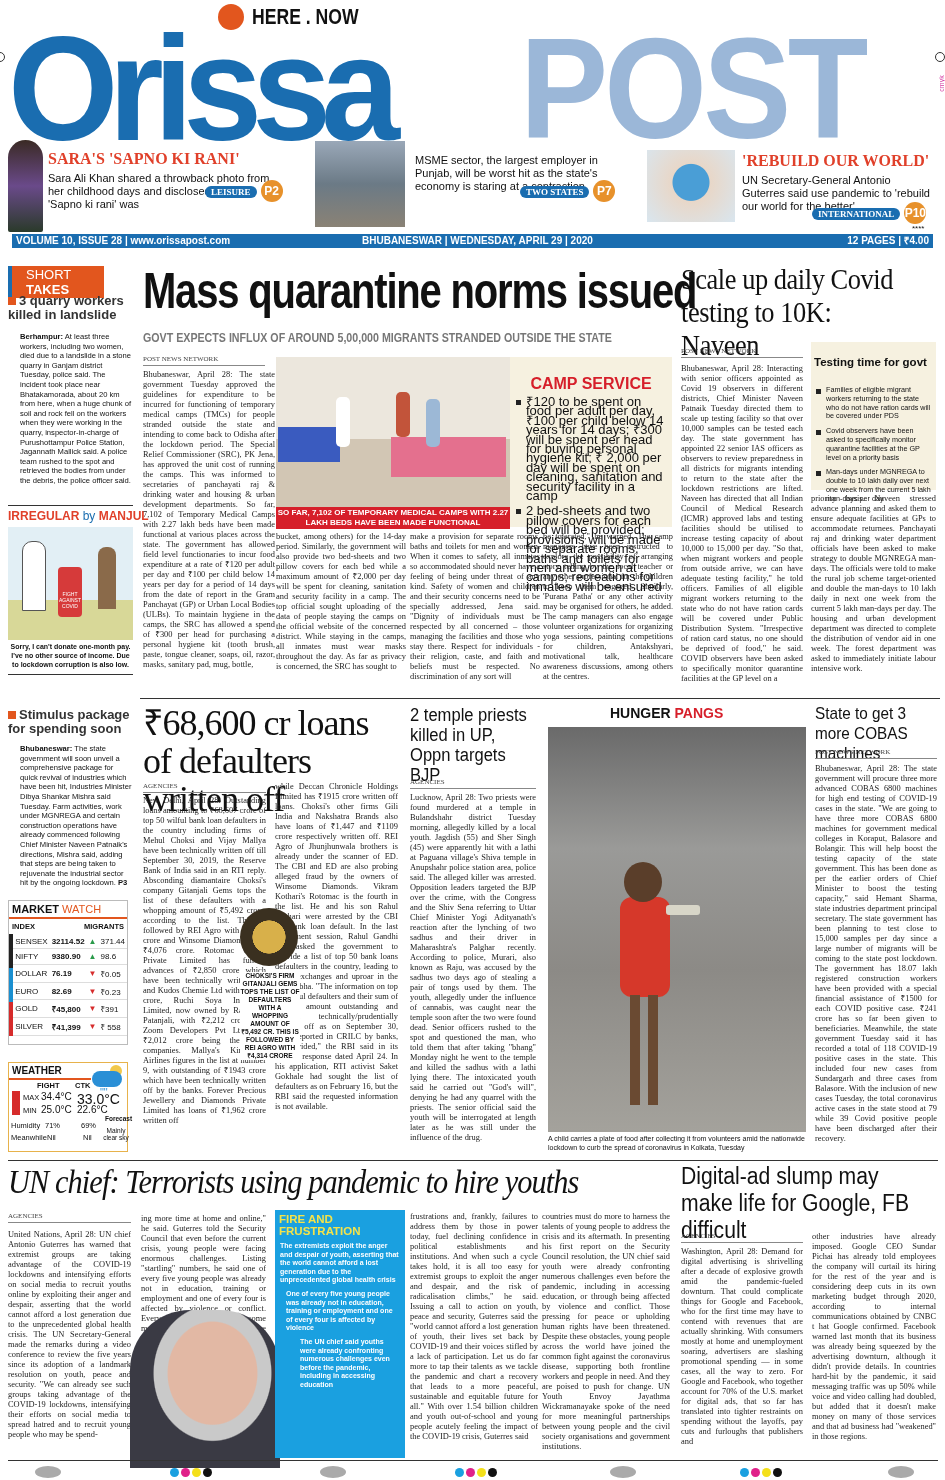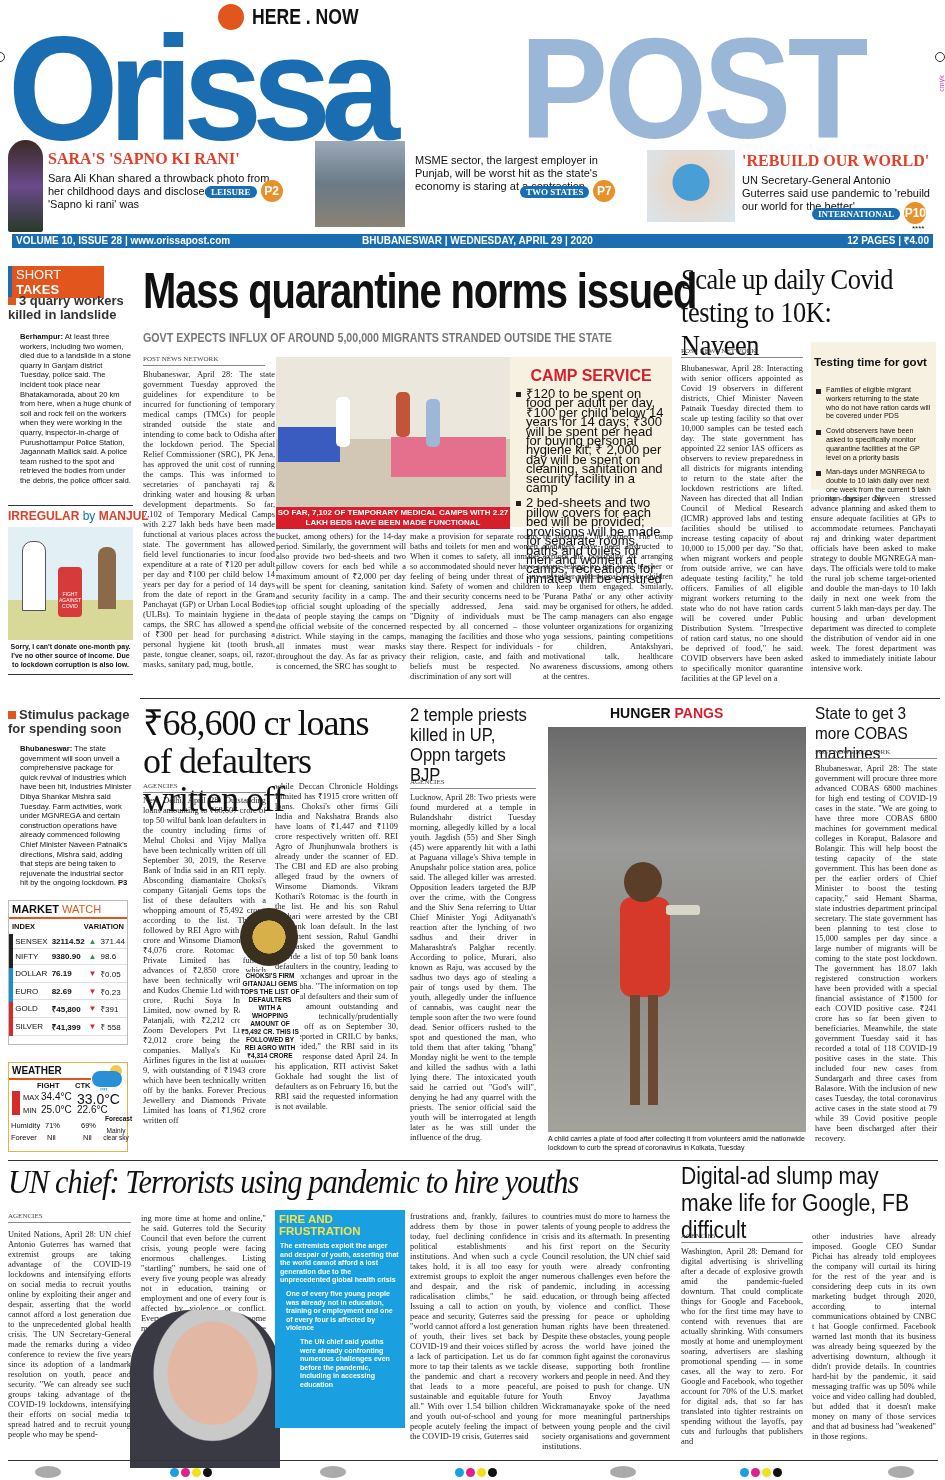--- a/index.html
+++ b/index.html
@@ -63,42 +63,42 @@
 </div>
 <div class="abs" style="left:812px;top:202px"><span class="tag">INTERNATIONAL</span> <span class="pg">P10</span></div>
 <div class="abs sans" style="left:912px;top:224px;font-size:8px">****</div>
 
 <div class="abs bar">
   <span style="position:absolute;left:4px">VOLUME 10, ISSUE 28 | www.orissapost.com</span>
   <span style="position:absolute;left:350px">BHUBANESWAR | WEDNESDAY, APRIL 29 | 2020</span>
   <span style="position:absolute;right:4px">12 PAGES | ₹4.00</span>
 </div>
 
-<div class="abs sans" style="left:8px;top:266px;background:#e2561e;color:#fff;font-size:13px;padding:1px 4px;width:96px;border-left:4px solid #1a6db0"><span>SHORT </span><b>TAKES</b></div>
+<div class="abs sans" style="left:8px;top:266px;background:#e2561e;color:#fff;font-size:13px;padding:1px 14px;width:96px;border-left:4px solid #1a6db0"><span>SHORT </span><b>TAKES</b></div>
 <div class="abs short-head" style="left:8px;top:294px;width:125px"><span class="sq"></span><span>3 quarry workers killed in landslide</span></div>
 <div class="abs sidebox" style="left:20px;top:332px;width:112px;font-size:7.6px;line-height:9.6px"><b>Berhampur:</b><span> At least three workers, including two women, died due to a landslide in a stone quarry in Ganjam district Tuesday, police said. The incident took place near Bhatakamorada, about 20 km from here, when a huge chunk of soil and rock fell on the workers when they were working in the quarry, inspector-in-charge of Purushottampur Police Station, Jagannath Mallick said. A police team rushed to the spot and retrieved the bodies from under the debris, the police officer said.</span></div>
 
 <div class="abs hline" style="left:8px;top:505px;width:125px"></div>
 <div class="abs sans" style="left:8px;top:509px;font-size:12px;font-weight:bold;color:#e0402a"><span>IRREGULAR </span><span style="color:#1a6db0;font-weight:normal">by </span><span>MANJUL</span></div>
 <div class="abs" style="left:8px;top:527px;width:125px;height:113px;background:linear-gradient(180deg,#e2eff5 0 65%,#d8d898 65%)">
   <div style="position:absolute;left:50px;top:40px;width:24px;height:50px;background:#d63a3a;border-radius:4px;color:#fff;font-size:5px;text-align:center;padding-top:24px;font-family:'Liberation Sans',sans-serif">FIGHT AGAINST COVID</div>
   <div style="position:absolute;left:14px;top:14px;width:24px;height:70px;background:#fff;border:1px solid #555;border-radius:10px 10px 0 0"></div>
   <div style="position:absolute;left:90px;top:20px;width:18px;height:62px;background:#8a6a4a;border-radius:8px 8px 0 0"></div>
 </div>
 <div class="abs sans" style="left:8px;top:642px;width:125px;font-size:7px;line-height:9px;font-weight:bold;text-align:center">Sorry, I can't donate one-month pay. I've no other source of income. Due to lockdown corruption is also low.</div>
 <div class="abs hline" style="left:8px;top:674px;width:125px"></div>
 
 <div class="abs short-head" style="left:8px;top:708px;width:125px"><span class="sq"></span><span>Stimulus package for spending soon</span></div>
 <div class="abs sidebox" style="left:20px;top:744px;width:112px;font-size:7.6px;line-height:9.6px"><b>Bhubaneswar:</b><span> The state government will soon unveil a comprehensive package for quick revival of industries which have been hit, Industries Minister Dibya Shankar Mishra said Tuesday. Farm activities, work under MGNREGA and certain construction operations have already commenced following Chief Minister Naveen Patnaik's directions, Mishra said, adding that steps are being taken to rejuvenate the industrial sector hit by the ongoing lockdown.</span> <b>P3</b></div>
 
 <div class="abs" style="left:8px;top:900px;width:120px;height:145px;border:1px solid #bbb">
   <div class="sans" style="font-size:11px;font-weight:bold;padding:2px 3px;border-bottom:2px solid #e2561e"><span>MARKET </span><span style="color:#e2561e;font-weight:normal">WATCH</span></div>
   <div class="sans" style="display:flex;justify-content:space-between;font-size:7.5px;font-weight:bold;padding:3px 3px">
       <span>INDEX</span>
-      <span>VARIATION</span>
+      <span>MIGRANTS</span>
     </div>
   <div style="display:flex">
     <div style="width:10px">
       <div style="height:34px;background:#222"></div>
       <div style="height:34px;background:#1a8fd0"></div>
       <div style="height:34px;background:#d62b2b"></div>
     </div>
     <table class="mkt" style="width:108px">
       <tbody>
           <tr>
@@ -155,42 +155,42 @@
   <div style="position:absolute;left:14px;top:30px">MAX</div>
   <div style="position:absolute;left:32px;top:28px;font-size:10px">34.4°C</div>
   <div style="position:absolute;left:68px;top:28px;font-size:14px">33.0°C</div>
   <div style="position:absolute;left:14px;top:43px">MIN</div>
   <div style="position:absolute;left:32px;top:41px;font-size:10px">25.0°C</div>
   <div style="position:absolute;left:68px;top:41px;font-size:10px">22.6°C</div>
   <div style="position:absolute;left:96px;top:52px;font-weight:bold;font-size:6.5px">Forecast</div>
   <div style="position:absolute;left:2px;top:58px">Humidity</div>
   <div style="position:absolute;left:36px;top:58px">71%</div>
   <div style="position:absolute;left:72px;top:58px">69%</div>
-  <div style="position:absolute;left:2px;top:70px">Forever</div>
+  <div style="position:absolute;left:2px;top:70px">Meanwhile</div>
   <div style="position:absolute;left:38px;top:70px">Nil</div>
   <div style="position:absolute;left:74px;top:70px">Nil</div>
   <div style="position:absolute;left:94px;top:64px;width:26px;font-size:6.5px;line-height:7px;text-align:center">Mainly clear sky</div>
 </div>
 
 <div class="abs cond" style="left:143px;top:262px;font-size:50px;font-weight:bold;letter-spacing:-1.5px;transform:scaleX(0.80);transform-origin:left;white-space:nowrap">Mass quarantine norms issued</div>
 <div class="abs cond" style="left:143px;top:330px;font-size:13px;font-weight:bold;color:#777;transform:scaleX(0.82);transform-origin:left;white-space:nowrap">GOVT EXPECTS INFLUX OF AROUND 5,00,000 MIGRANTS STRANDED OUTSIDE THE STATE</div>
 <div class="abs byline" style="left:143px;top:355px;width:122px">POST NEWS NETWORK</div>
 <div class="abs body-text" style="left:143px;top:370px;width:132px;height:325px;overflow:hidden">Bhubaneswar, April 28: The state government Tuesday approved the guidelines for expenditure to be incurred for functioning of temporary medical camps (TMCs) for people stranded outside the state and intending to come back to Odisha after the lockdown period. The Special Relief Commissioner (SRC), PK Jena, has approved the unit cost of running the camps. This was informed to secretaries of panchayati raj &amp; drinking water and housing &amp; urban development departments. So far, 7,102 of Temporary Medical Camps with 2.27 lakh beds have been made functional at various places across the state. The government has allowed field level functionaries to incur food expenditure at a rate of ₹120 per adult per day and ₹100 per child below 14 years per day for a period of 14 days from the date of report in the Gram Panchayat (GP) or Urban Local Bodies (ULBs). To maintain hygiene in the camps, the SRC has allowed a spend of ₹300 per head for purchasing a personal hygiene kit (tooth brush, paste, tongue cleaner, soaps, oil, razor, masks, sanitary pad, mug, bottle,</div>
 
 <div class="abs photo" style="left:276px;top:357px;width:234px;height:150px;background:linear-gradient(180deg,#ece7dd 0 55%,#d2c6b4 55%)">
   <div style="position:absolute;left:2px;top:70px;width:62px;height:35px;background:#3a5bbf"></div>
   <div style="position:absolute;left:115px;top:80px;width:115px;height:40px;background:#e4708e"></div>
   <div style="position:absolute;left:60px;top:40px;width:14px;height:50px;background:#fff;border-radius:5px"></div>
   <div style="position:absolute;left:120px;top:35px;width:14px;height:45px;background:#c2543a;border-radius:5px"></div>
   <div style="position:absolute;left:150px;top:42px;width:14px;height:48px;background:#9cb8d6;border-radius:5px"></div>
 </div>
 <div class="abs cond" style="left:276px;top:507px;width:234px;height:22px;background:#d61f2a;color:#fff;font-size:8px;font-weight:bold;text-align:center;line-height:10px;padding-top:1px">SO FAR, 7,102 OF TEMPORARY MEDICAL CAMPS WITH 2.27 LAKH BEDS HAVE BEEN MADE FUNCTIONAL</div>
 
 <div class="abs" style="left:510px;top:357px;width:162px;height:170px;background:#f6f1e0">
-  <div class="cond" style="font-size:16px;font-weight:bold;color:#d61f2a;text-align:center;margin-top:10px">CAMP SERVICE</div>
+  <div class="cond" style="font-size:16px;font-weight:bold;color:#d61f2a;text-align:center;margin-top:18px">CAMP SERVICE</div>
   <ul class="bl sidebox" style="padding:4px 6px 0 6px;font-size:13px;line-height:9.4px">
     <li>₹120 to be spent on food per adult per day, ₹100 per child below 14 years for 14 days; ₹300 will be spent per head for buying personal hygiene kit; ₹ 2,000 per day will be spent on cleaning, sanitation and security facility in a camp</li>
     <li>2 bed-sheets and two pillow covers for each bed will be provided; provisions will be made for separate rooms, baths and toilets for men and women at camps; recreations for inmates will be ensured</li>
   </ul>
 </div>
 
 <div class="abs body-text" style="left:276px;top:532px;width:130px;height:160px;overflow:hidden">bucket, among others) for the 14-day period. Similarly, the government will also provide two bed-sheets and two pillow covers for each bed while a maximum amount of ₹2,000 per day will be spent for cleaning, sanitation and security facility in a camp. The top official sought uploading of the data of people staying the camps on the official website of the concerned district. While staying in the camps, all inmates must wear masks throughout the day. As far as privacy is concerned, the SRC has sought to</div>
 <div class="abs body-text" style="left:410px;top:532px;width:130px;height:160px;overflow:hidden">make a provision for separate rooms, baths and toilets for men and women. When it comes to safety, all inmates so accommodated should never have a feeling of being under threat of any kind. Safety of women and children and their security concerns need to be specially addressed, Jena said. "Dignity of individuals must be respected by all concerned – those managing the facilities and those who stay there. Respect for individuals - their religion, caste, and faith and beliefs must be respected. No discrimination of any sort will</div>
 <div class="abs body-text" style="left:543px;top:532px;width:130px;height:160px;overflow:hidden">be tolerated," he warned. The camp managers have been instructed to explore the possibility of arranging story telling by the local teacher or any other professional for the children to keep them engaged. Similarly, 'Purana Patha' or any other activity may be organised for others, he added. The camp managers can also engage volunteer organizations for organizing yoga sessions, painting competitions for children, Antakshyari, motivational talk, healthcare awareness discussions, among others at the centres.</div>
 
@@ -234,21 +234,21 @@
 <div class="abs byline" style="left:815px;top:748px;width:122px">POST NEWS NETWORK</div>
 <div class="abs body-text" style="left:815px;top:764px;width:122px;height:392px;overflow:hidden">Bhubaneswar, April 28: The state government will procure three more advanced COBAS 6800 machines for high end testing of COVID-19 cases in the state. "We are going to have three more COBAS 6800 machines for government medical colleges in Koraput, Balasore and Bolangir. This will help boost the testing capacity of the state government. This has been done as per the earlier orders of Chief Minister to boost the testing capacity," said Hemant Sharma, state industries department principal secretary. The state government has been planning to test close to 15,000 samples per day since a large number of migrants will be coming to the state post lockdown. The government has 18.07 lakh registered construction workers have been provided with a special financial assistance of ₹1500 for each COVID positive case. ₹241 crore has so far been given to beneficiaries. Meanwhile, the state government Tuesday said it has recorded a total of 118 COVID-19 positive cases in the state. This included four new cases from Sundargarh and three cases from Balasore. With the inclusion of new cases Tuesday, the total coronavirus active cases in the state stood at 79 while 39 Covid positive people have been discharged after their recovery.</div>
 
 <div class="abs hline" style="left:8px;top:1160px;width:930px"></div>
 
 <div class="abs serif" style="left:8px;top:1164px;font-size:33px;font-style:italic;letter-spacing:-1px;white-space:nowrap;transform:scaleX(0.92);transform-origin:left">UN chief: Terrorists using pandemic to hire youths</div>
 <div class="abs byline" style="left:8px;top:1212px;width:123px">AGENCIES</div>
 <div class="abs body-text" style="left:8px;top:1230px;width:123px;height:240px;overflow:hidden">United Nations, April 28: UN chief Antonio Guterres has warned that extremist groups are taking advantage of the COVID-19 lockdowns and intensifying efforts on social media to recruit youths online by exploiting their anger and despair, asserting that the world cannot afford a lost generation due to the unprecedented global health crisis. The UN Secretary-General made the remarks during a video conference to review the five years since its adoption of a landmark resolution on youth, peace and security. "We can already see such groups taking advantage of the COVID-19 lockdowns, intensifying their efforts on social media to spread hatred and to recruit young people who may be spend-</div>
 <div class="abs body-text" style="left:141px;top:1214px;width:125px;height:256px;overflow:hidden">ing more time at home and online," he said. Guterres told the Security Council that even before the current crisis, young people were facing enormous challenges. Listing "startling" numbers, he said one of every five young people was already not in education, training or employment and one of every four is affected by violence or conflict. Every year, 12 million girls become mothers while they themselves are still children. "These</div>
 <div class="abs" style="left:130px;top:1310px;width:150px;height:158px;border-radius:60px 60px 0 0;background:radial-gradient(ellipse at 55% 40%,#e2b8a4 0 38%,#c9c9c9 39% 50%,#3a3a44 51%)"></div>
-<div class="abs" style="left:275px;top:1210px;width:130px;height:218px;background:#1aa0e0;color:#fff">
+<div class="abs" style="left:275px;top:1210px;width:130px;height:248px;background:#1aa0e0;color:#fff">
   <div class="cond" style="font-size:11.5px;font-weight:bold;color:#f4e34a;padding:3px 4px">FIRE AND FRUSTRATION</div>
   <ul class="sans" style="list-style:none;font-size:7px;line-height:8.6px;font-weight:bold;padding:2px 5px">
     <li style="margin-bottom:5px">The extremists exploit the anger and despair of youth, asserting that the world cannot afford a lost generation due to the unprecedented global health crisis</li>
     <li style="margin-bottom:5px;padding-left:6px">One of every five young people was already not in education, training or employment and one of every four is affected by violence</li>
     <li style="padding-left:20px">The UN chief said youths were already confronting numerous challenges even before the pandemic, including in accessing education</li>
   </ul>
 </div>
 <div class="abs body-text" style="left:410px;top:1212px;width:128px;height:258px;overflow:hidden">frustrations and, frankly, failures to address them by those in power today, fuel declining confidence in political establishments and institutions. And when such a cycle takes hold, it is all too easy for extremist groups to exploit the anger and despair, and the risk of radicalisation climbs," he said. Issuing a call to action on youth, peace and security, Guterres said the "world cannot afford a lost generation of youth, their lives set back by COVID-19 and their voices stifled by a lack of participation. Let us do far more to tap their talents as we tackle the pandemic and chart a recovery that leads to a more peaceful, sustainable and equitable future for all." With over 1.54 billion children and youth out-of-school and young people acutely feeling the impact of the COVID-19 crisis, Guterres said</div>
 <div class="abs body-text" style="left:542px;top:1212px;width:128px;height:258px;overflow:hidden">countries must do more to harness the talents of young people to address the crisis and its aftermath. In presenting his first report on the Security Council resolution, the UN chief said youth were already confronting numerous challenges even before the pandemic, including in accessing education, or through being affected by violence and conflict. Those pressing for peace or upholding human rights have been threatened. Despite these obstacles, young people across the world have joined the common fight against the coronavirus disease, supporting both frontline workers and people in need. And they are poised to push for change. UN Youth Envoy Jayathma Wickramanayake spoke of the need for more meaningful partnerships between young people and the civil society organisations and government institutions.</div>
 

